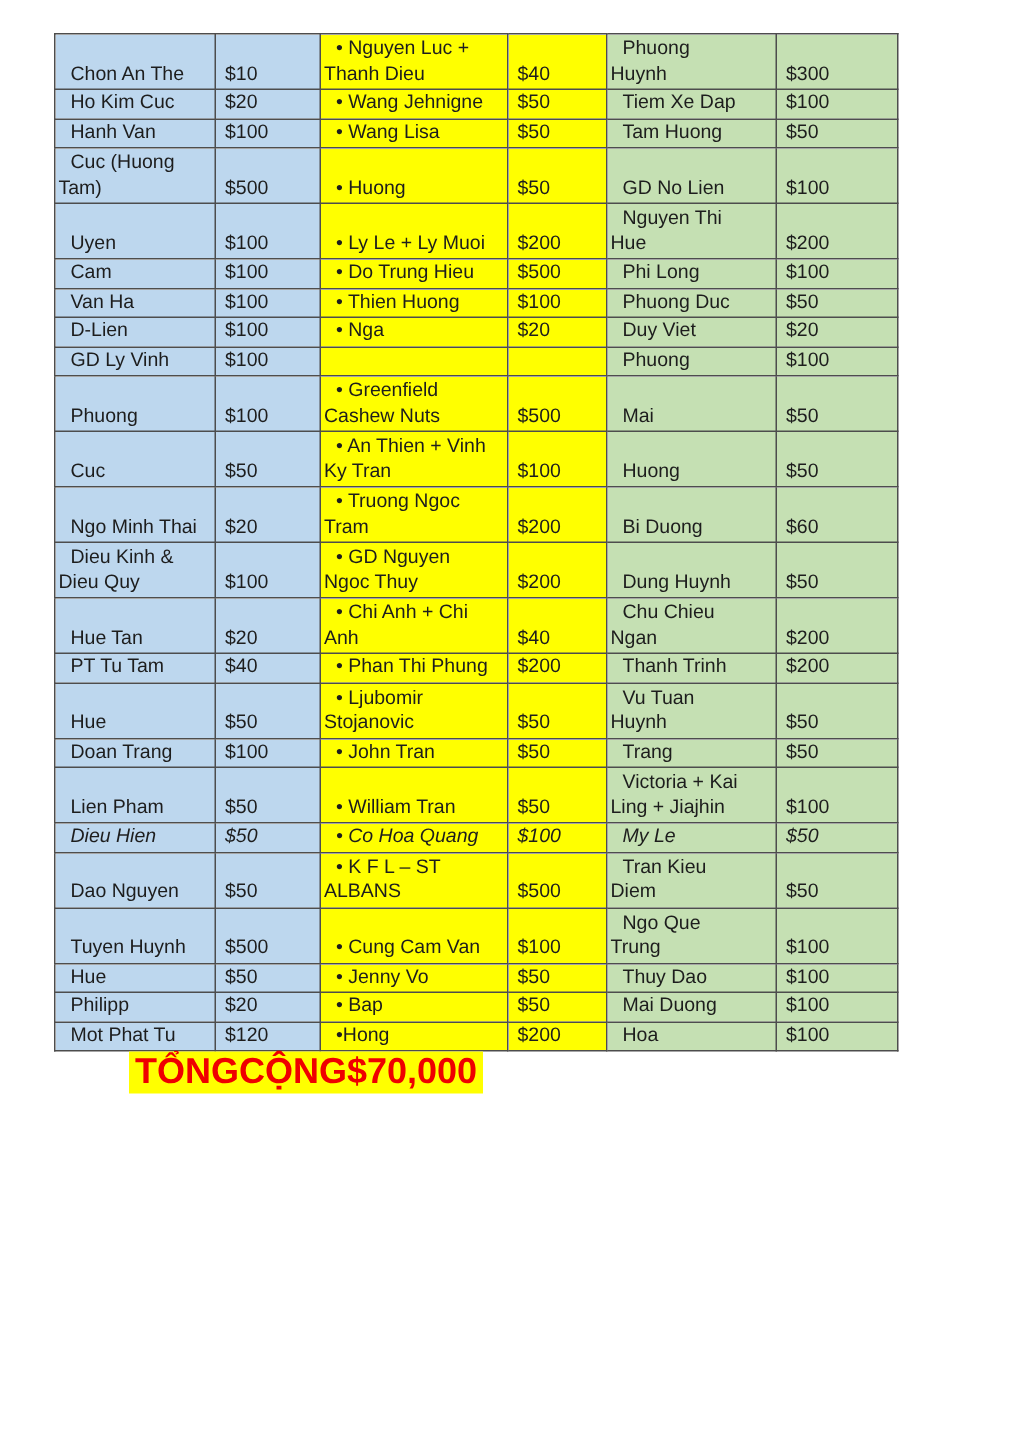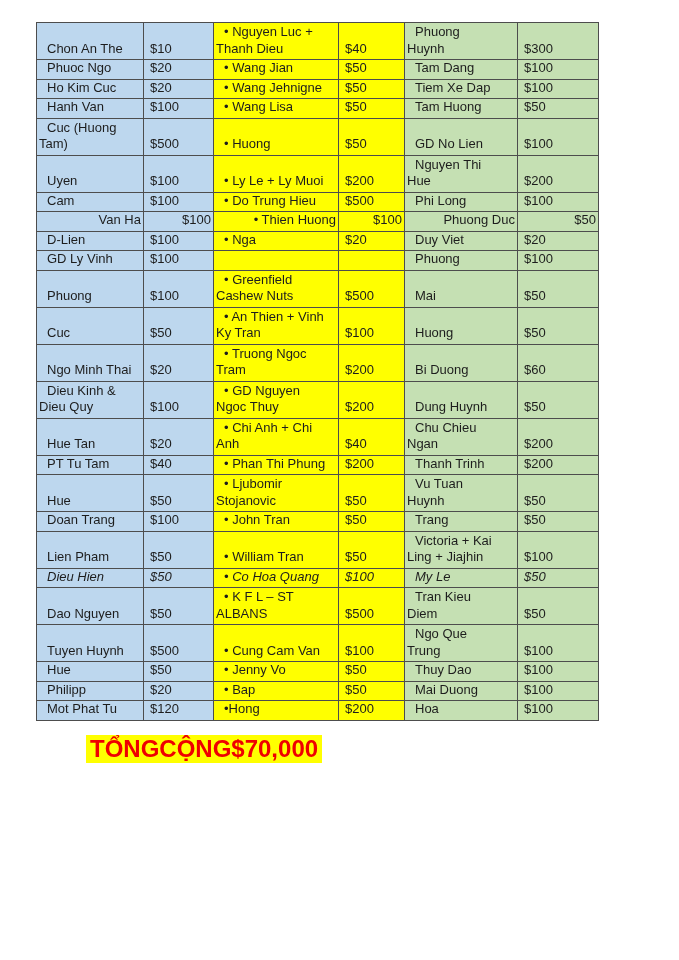--- a/index.html
+++ b/index.html
@@ -29,21 +29,21 @@
     overflow: hidden;
   }
   td.name   { white-space: pre-wrap; text-indent: 8px; }
   td.amount { padding-left: 6px; }
   td.blue   { background: var(--blue,   #bdd7ee); }
   td.yellow { background: var(--yellow, #ffff00); }
   td.green  { background: var(--green,  #c5e0b3); }
   .total-line {
     position: absolute;
     left: 86px;
-    top: 735px;
+    top: 701px;
   }
   .total-highlight {
     display: inline-block;
     background: var(--total_highlight, #ffff00);
     color: var(--total_text, #ef0000);
     font-weight: bold;
     font-size: 24px;
     line-height: 28px;
     padding: 0 4px;
   }
@@ -66,28 +66,20 @@
           <td class="blue name">Chon An The</td>
           <td class="blue amount">$10</td>
           <td class="yellow name">• Nguyen Luc +
 Thanh Dieu</td>
           <td class="yellow amount">$40</td>
           <td class="green name">Phuong
 Huynh</td>
           <td class="green amount">$300</td>
         </tr>
         <tr style="height: 19px;">
-          <td class="blue name">Phuoc Ngo</td>
-          <td class="blue amount">$20</td>
-          <td class="yellow name">• Wang Jian</td>
-          <td class="yellow amount">$50</td>
-          <td class="green name">Tam Dang</td>
-          <td class="green amount">$100</td>
-        </tr>
-        <tr style="height: 19px;">
           <td class="blue name">Ho Kim Cuc</td>
           <td class="blue amount">$20</td>
           <td class="yellow name">• Wang Jehnigne</td>
           <td class="yellow amount">$50</td>
           <td class="green name">Tiem Xe Dap</td>
           <td class="green amount">$100</td>
         </tr>
         <tr style="height: 19px;">
           <td class="blue name">Hanh Van</td>
           <td class="blue amount">$100</td>
@@ -115,21 +107,21 @@
           <td class="green amount">$200</td>
         </tr>
         <tr style="height: 19px; margin-top: 16px;">
           <td class="blue name">Cam</td>
           <td class="blue amount">$100</td>
           <td class="yellow name">• Do Trung Hieu</td>
           <td class="yellow amount">$500</td>
           <td class="green name">Phi Long</td>
           <td class="green amount">$100</td>
         </tr>
-        <tr style="height: 19px; text-align: right;">
+        <tr style="height: 19px;">
           <td class="blue name">Van Ha</td>
           <td class="blue amount">$100</td>
           <td class="yellow name">• Thien Huong</td>
           <td class="yellow amount">$100</td>
           <td class="green name">Phuong Duc</td>
           <td class="green amount">$50</td>
         </tr>
         <tr style="height: 19px; margin-top: 11px;">
           <td class="blue name">D-Lien</td>
           <td class="blue amount">$100</td>

